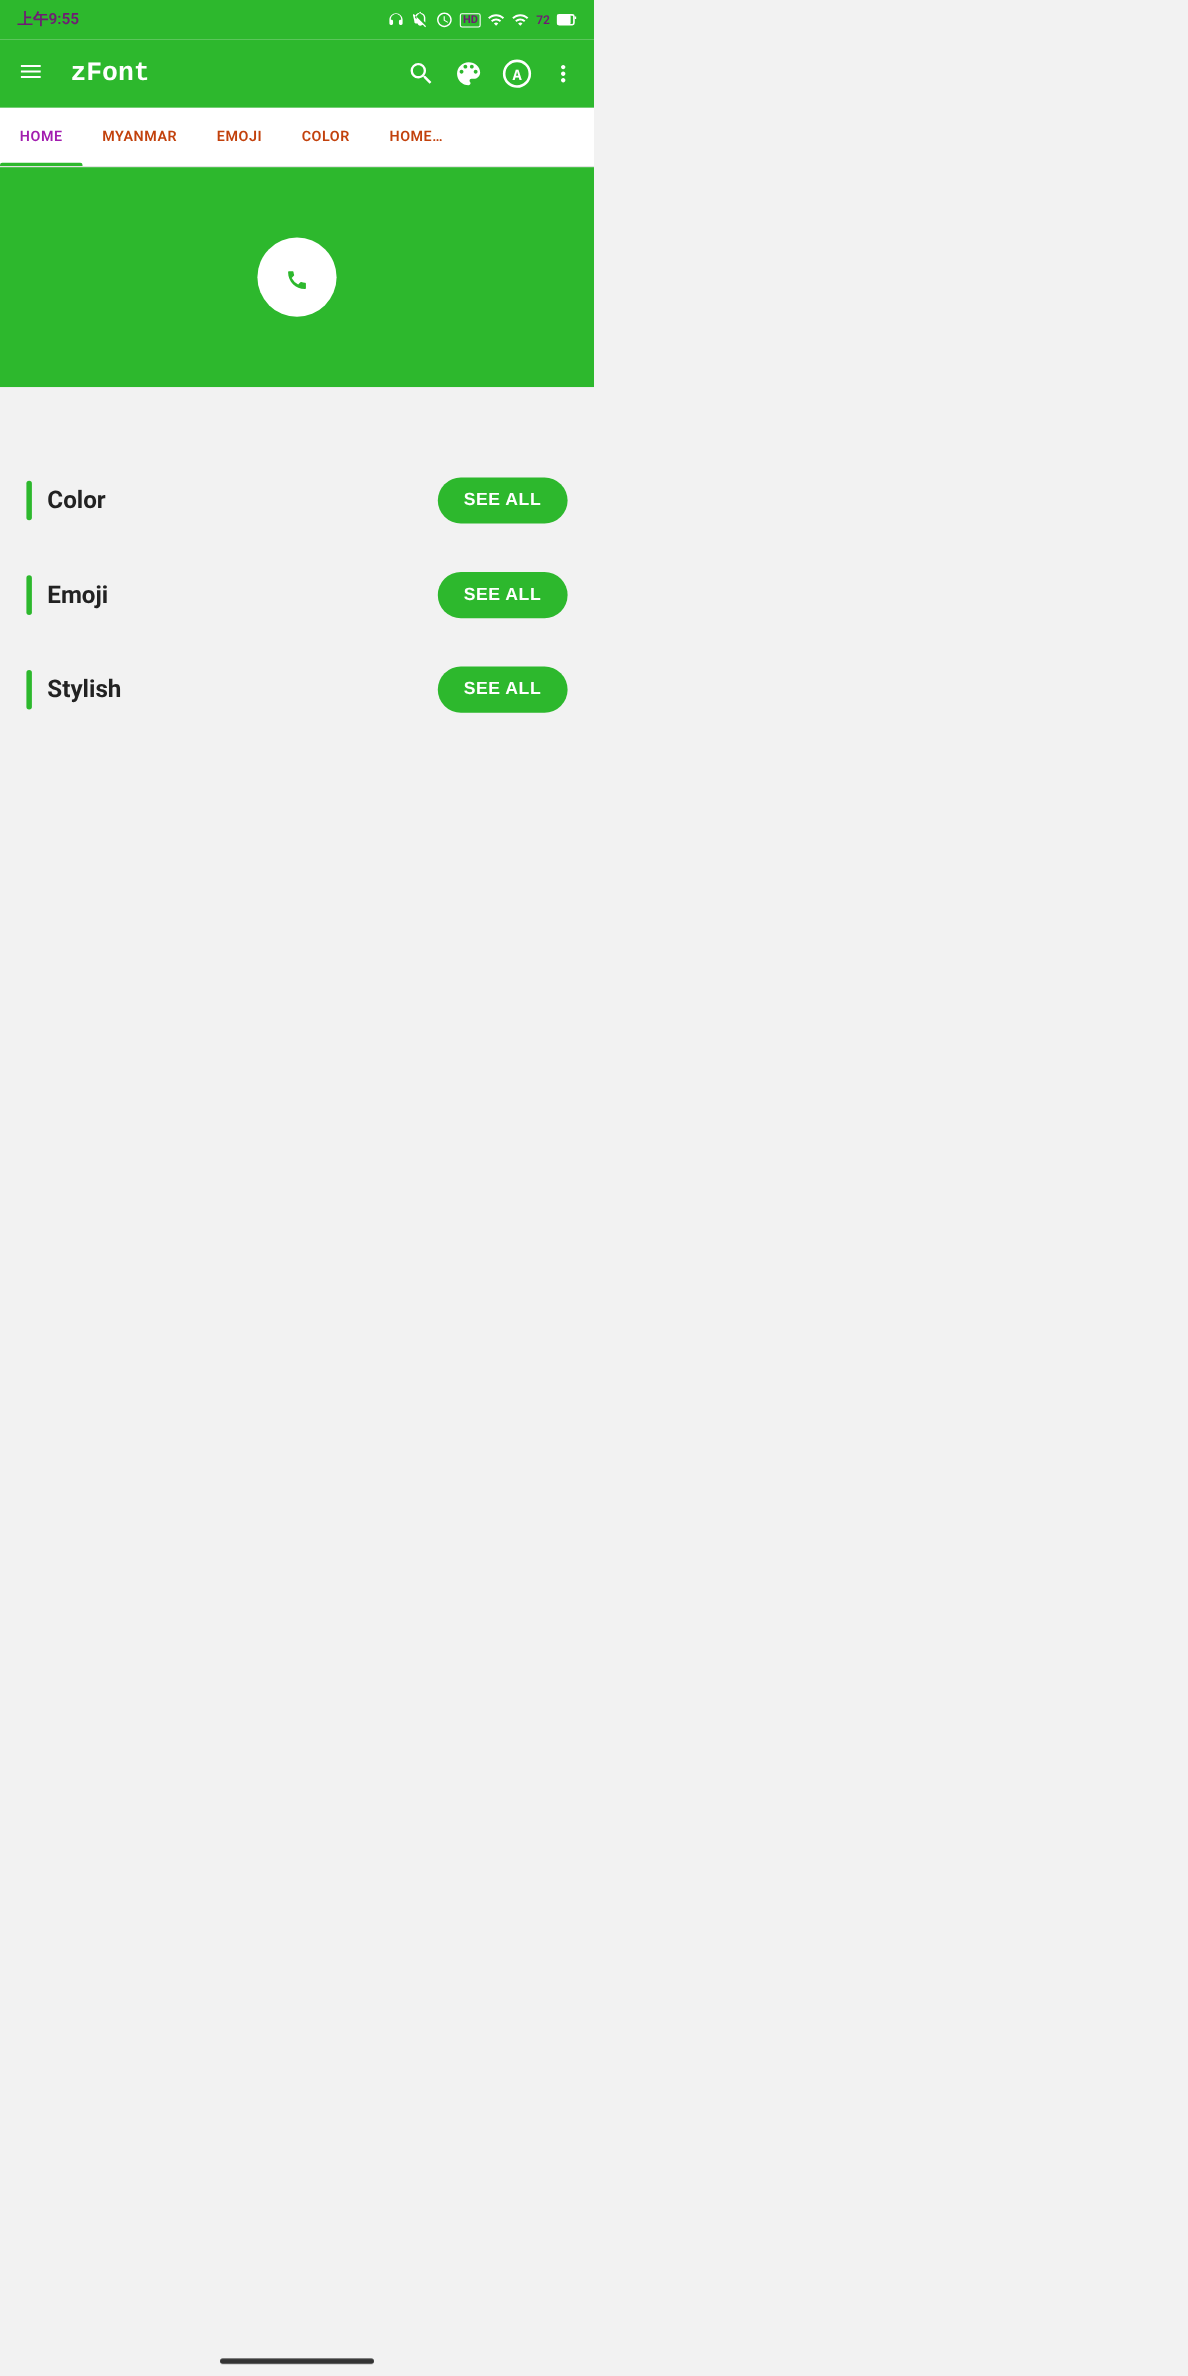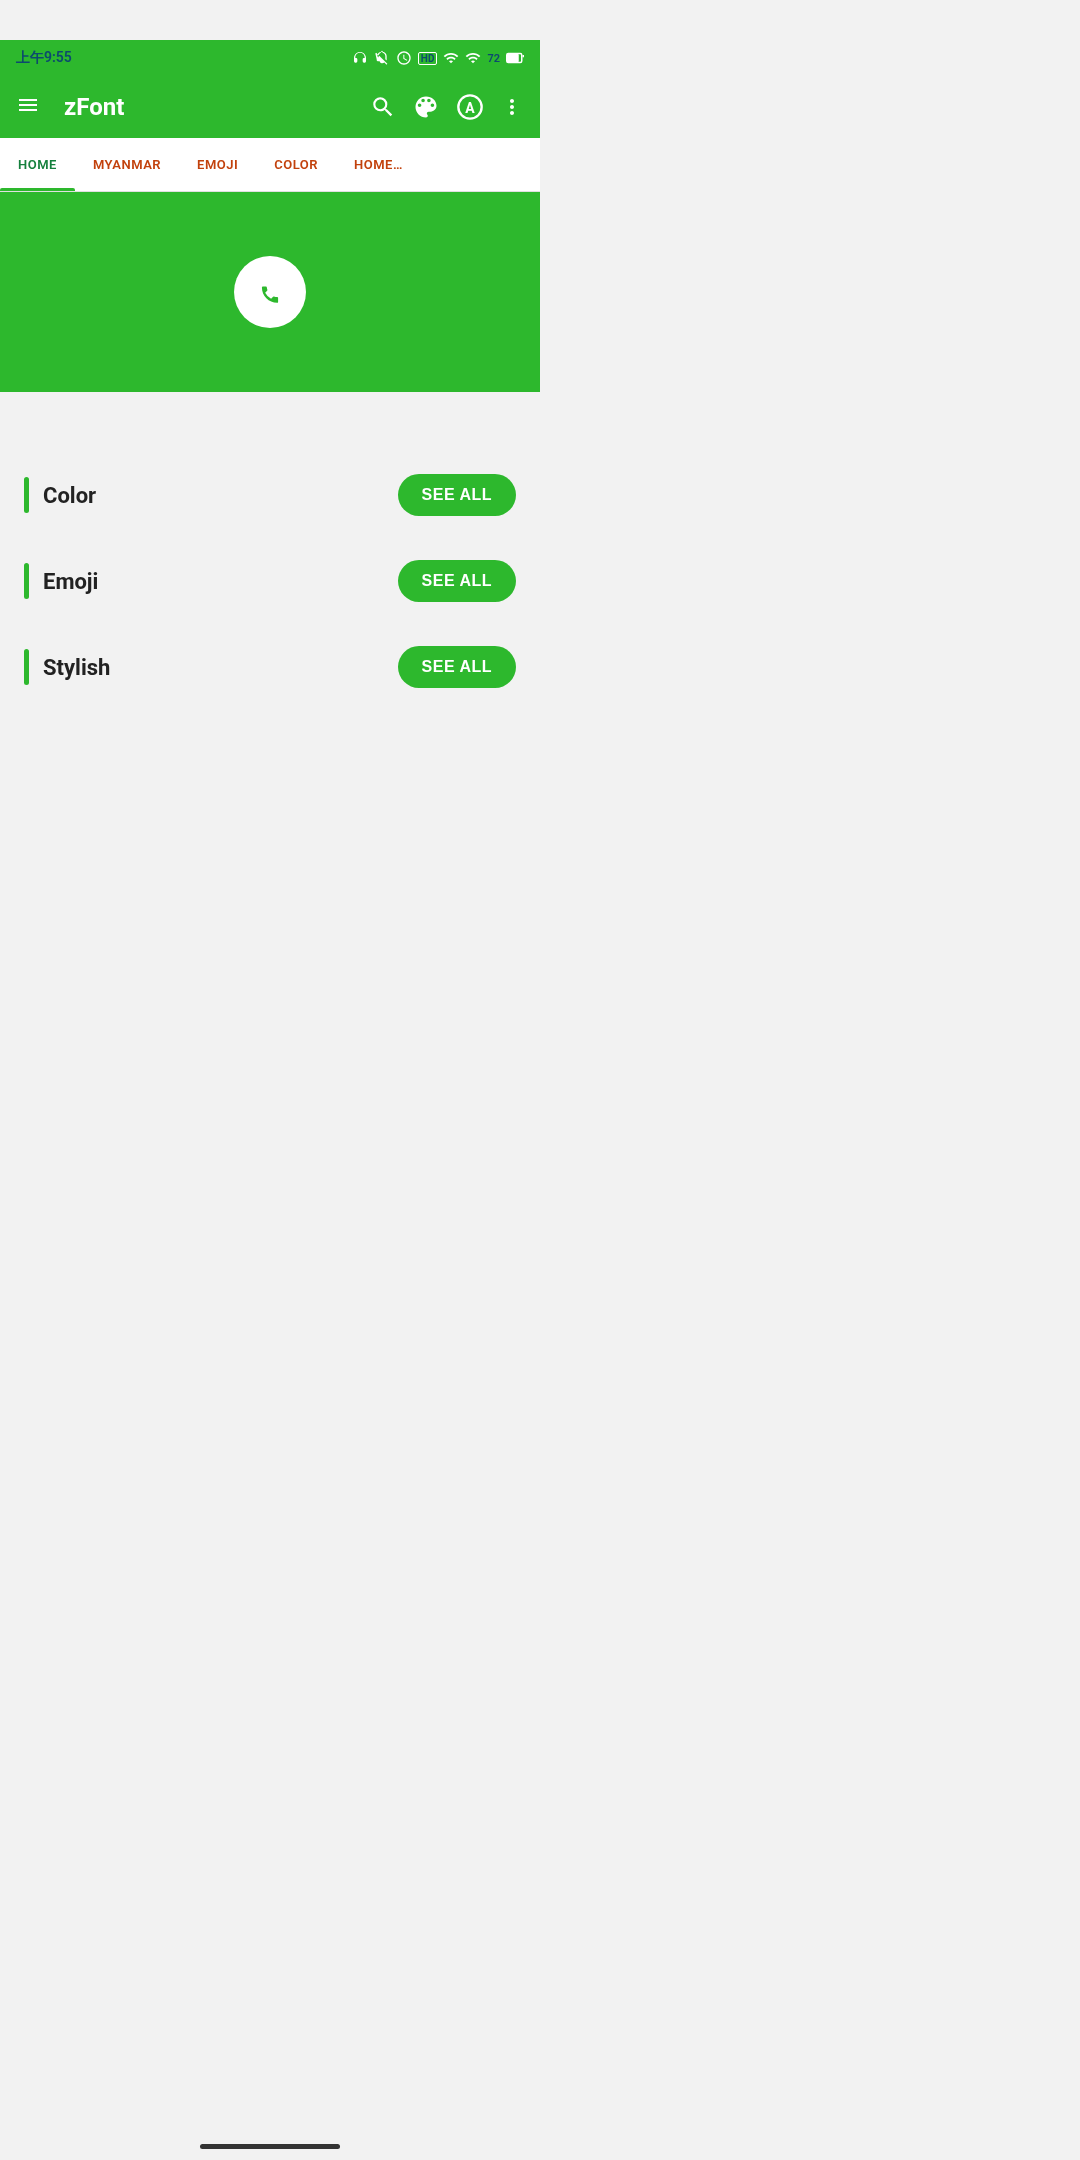--- a/index.html
+++ b/index.html
@@ -14,37 +14,37 @@
     }
 
     
     .status-bar {
       background: #2db82d;
       height: 36px;
       display: flex;
       align-items: center;
       justify-content: space-between;
       padding: 0 16px;
-      color: #0c4a6e;
+      color: #701a75;
       font-size: 13px;
       font-weight: 500;
-      margin-top: 40px;
     }
     .status-time { font-size: 14px; font-weight: 600; }
     .status-icons { display: flex; align-items: center; gap: 6px; font-size: 12px; }
 
     
     .app-bar {
       background: #2db82d;
       height: 62px;
       display: flex;
       align-items: center;
       padding: 0 16px;
       gap: 16px;
       color: white;
+      font-family: Liberation Mono, monospace;
     }
     .app-bar-title {
       font-size: 24px;
       font-weight: 700;
       color: white;
       flex: 1;
       margin-left: 8px;
     }
     .hamburger-icon svg { width: 24px; height: 24px; fill: white; }
 
@@ -66,21 +66,21 @@
       height: 54px;
       font-size: 13px;
       font-weight: 600;
       color: #c2410c;
       cursor: pointer;
       letter-spacing: 0.5px;
       position: relative;
       flex-shrink: 0;
     }
     .tab-item.active {
-      color: #15803d;
+      color: #a21caf;
       justify-content: center;
     }
     .tab-item.active::after {
       content: '';
       position: absolute;
       bottom: 0;
       left: 0;
       right: 0;
       height: 3px;
       background: #2db82d;

